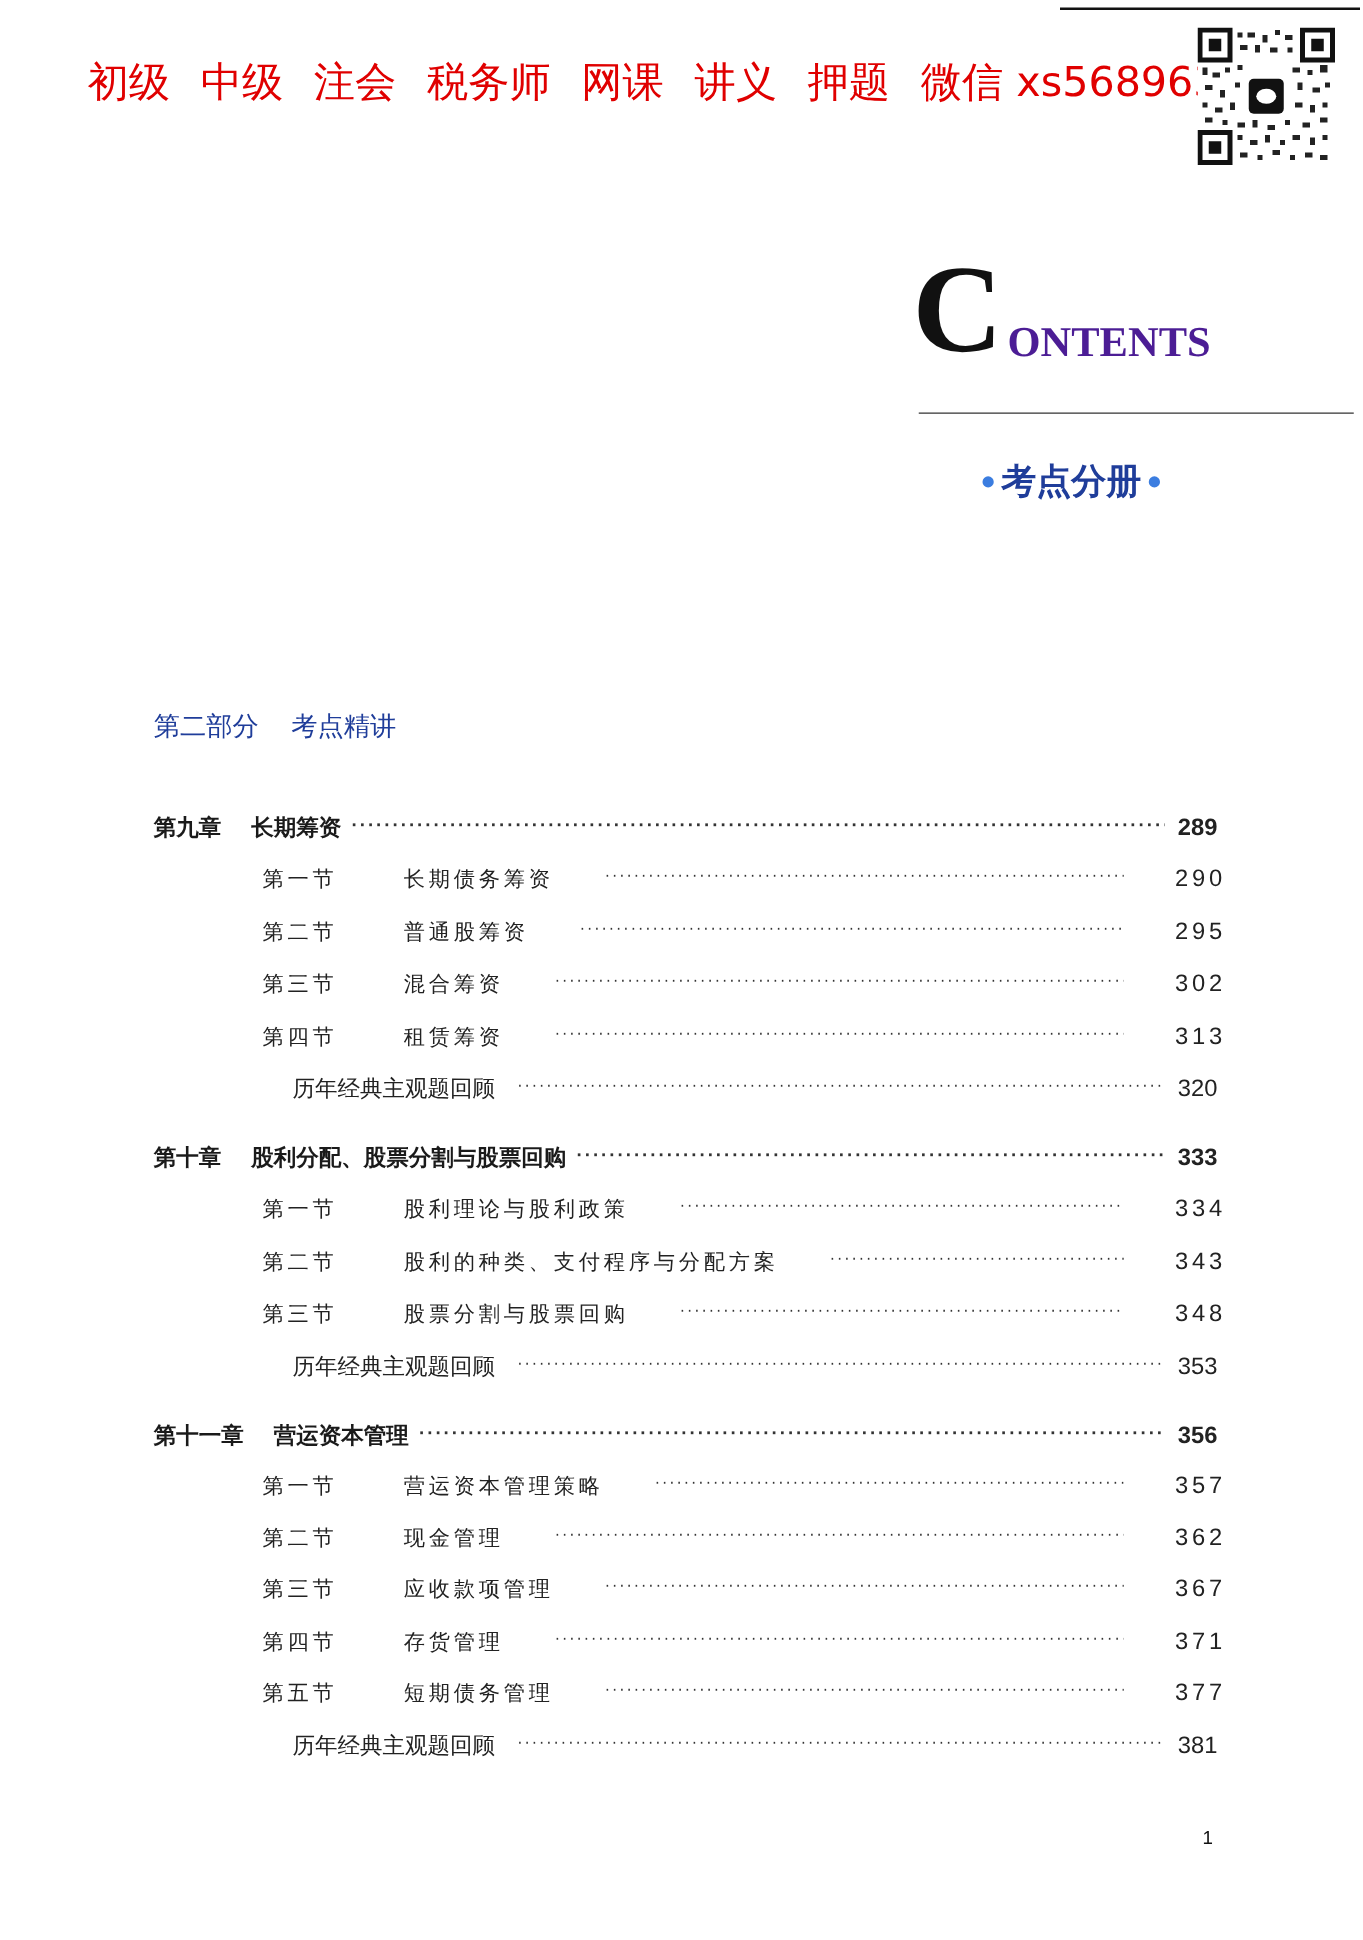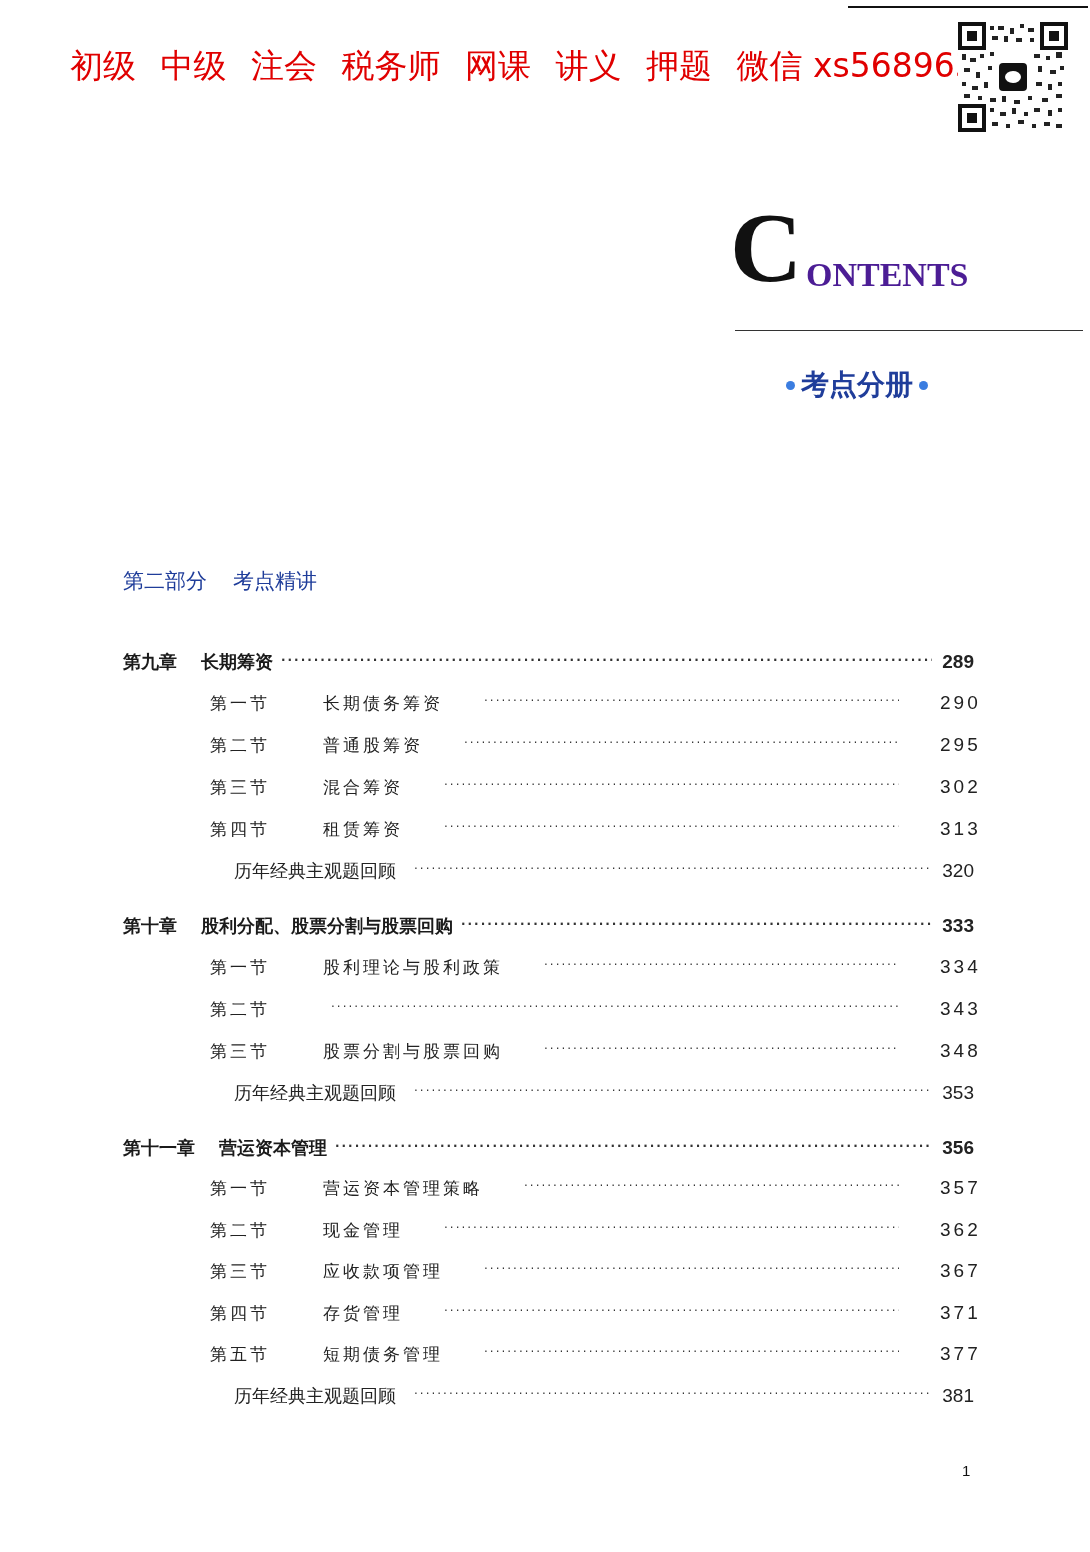--- a/index.html
+++ b/index.html
@@ -185,20 +185,21 @@
     <span class="page">333</span>
   </div>
   <div class="toc-row section" style="top:956px">
     <span class="label-num">第一节</span>
     <span>股利理论与股利政策</span>
     <span class="leader"></span>
     <span class="page">334</span>
   </div>
   <div class="toc-row section" style="top:998px">
     <span class="label-num">第二节</span>
+    <span>股利的种类、支付程序与分配方案</span>
     <span class="leader"></span>
     <span class="page">343</span>
   </div>
   <div class="toc-row section" style="top:1040px">
     <span class="label-num">第三节</span>
     <span>股票分割与股票回购</span>
     <span class="leader"></span>
     <span class="page">348</span>
   </div>
   <div class="toc-row review" style="top:1081px">

